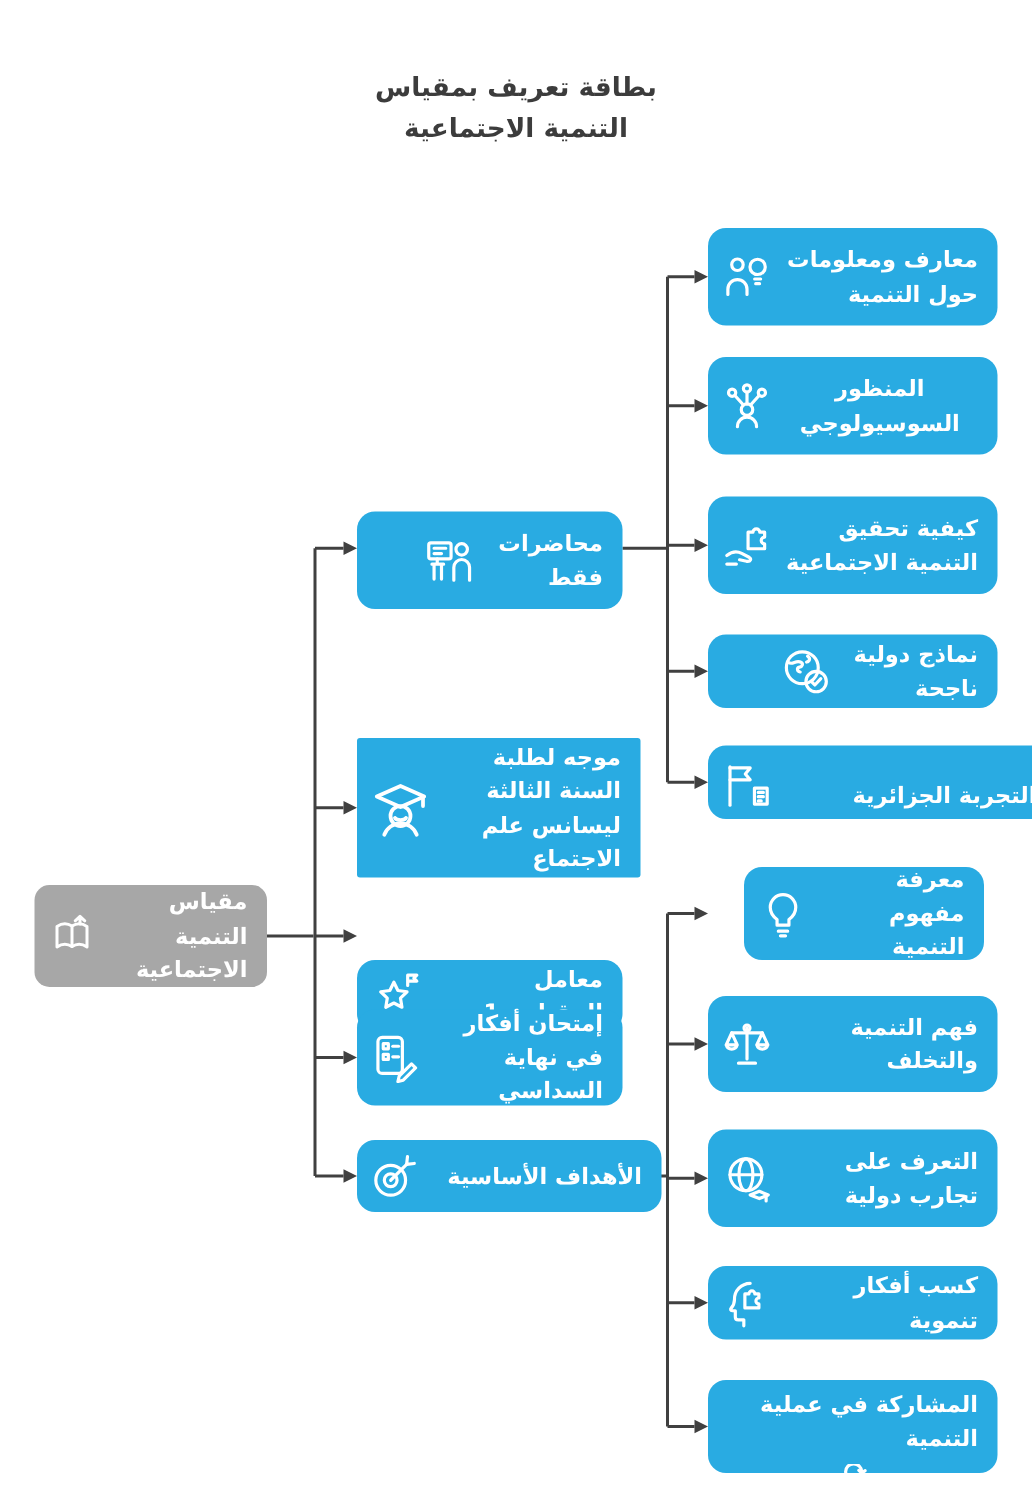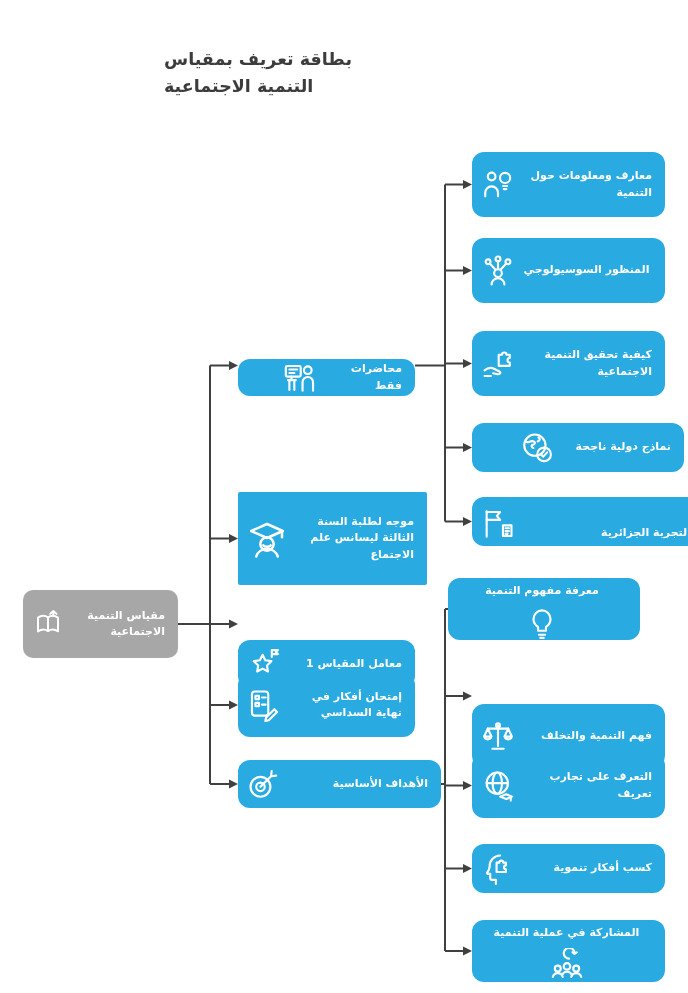--- a/index.html
+++ b/index.html
@@ -1,54 +1,54 @@
 <!DOCTYPE html>
 <html lang="ar" style="--node-blue: #29ABE2; --node-gray: #A7A7A7; --connector: #404040; --title-text: #3C3C3C; --node-text: #FFFFFF;"><head>
 <meta charset="utf-8">
 <style>
   * { margin:0; padding:0; box-sizing:border-box; }
   html,body { background:#ffffff; }
   body { font-family:"DejaVu Sans", sans-serif; }
   .stage { position:relative; width:688px; height:993px; background:#fff; overflow:hidden; }
 
-  .title { position:absolute; left:164px; top:46px; width:360px; text-align:left;
+  .title { position:absolute; left:164px; top:46px; width:360px; text-align:center;
            direction:rtl; font-weight:bold; font-size:17.5px; line-height:1.55;
            color:var(--title-text,#3C3C3C); }
 
   #connectors { position:absolute; left:0; top:0; z-index:0; }
   #connectors path { stroke:var(--connector,#404040); stroke-width:2; fill:none; }
   #connectors polygon { fill:var(--connector,#404040); }
 
   .node { position:absolute; z-index:1; display:flex; align-items:center;
           justify-content:space-between; gap:6px; direction:rtl;
           background:var(--node-blue,#29ABE2); color:var(--node-text,#fff);
           border-radius:12px; padding:5px 13px 5px 9px;
-          font-weight:bold; font-size:11px; line-height:1.5; text-align:right; }
+          font-weight:bold; font-size:15px; line-height:1.5; text-align:right; }
   .node .lbl { flex:1 1 auto; }
   .node .ic { flex:0 0 auto; display:flex; align-items:center; }
   .node .ic svg { width:34px; height:34px; display:block;
                   stroke:#fff; fill:none; stroke-width:1.5;
                   stroke-linecap:round; stroke-linejoin:round; }
   .gray { background:var(--node-gray,#A7A7A7); border-radius:10px; }
 
   .n-root{ left:23px;  top:590px; width:155px; height:68px; }
   .n-root .ic svg{ width:32px; height:32px; }
-  .n-m1 { left:238px; top:359px; width:177px; height:37px;padding-left:45px; }
+  .n-m1 { left:238px; top:341px; width:177px; height:65px;padding-left:45px; }
   .n-m2 { left:238px; top:492px; width:189px; height:93px; border-radius:2px; }
   .n-m2 .ic svg{ width:40px; height:40px; }
   .n-m3 { left:238px; top:600px; width:177px; height:48px;margin-top:40px; }
   .n-m4 { left:238px; top:673px; width:177px; height:64px; }
   .n-m5 { left:238px; top:760px; width:203px; height:48px; }
   .n-r1 { left:472px; top:152px; width:193px; height:65px; }
   .n-r2 { left:472px; top:238px; width:193px; height:65px;text-align:center; }
   .n-r3 { left:472px; top:331px; width:193px; height:65px; }
-  .n-r4 { left:472px; top:423px; width:212px; height:49px;padding-left:48px; }
+  .n-r4 { left:472px; top:423px; width:193px; height:49px;padding-left:48px; }
   .n-r5 { left:472px; top:497px; width:232px; height:49px;align-items:flex-end; }
-  .n-r6 { left:448px; top:578px; width:192px; height:62px;flex-direction:column; }
-  .n-r7 { left:472px; top:664px; width:193px; height:64px;margin-top:40px; }
+  .n-r6 { left:496px; top:578px; width:160px; height:62px; }
+  .n-r7 { left:472px; top:664px; width:193px; height:64px; }
   .n-r8 { left:472px; top:753px; width:193px; height:65px; }
   .n-r9 { left:472px; top:844px; width:193px; height:49px; }
   .n-r10{ left:472px; top:920px; width:193px; height:62px;flex-direction:column; }
 </style>
 </head>
 <body>
 
 <div class="stage">
 
   <div class="title">
@@ -250,21 +250,21 @@
           <path d="M12 4.5v14.5M8 21h8"></path>
           <circle cx="12" cy="4.5" r="1.4"></circle>
           <path d="M4.8 6.8h14.4"></path>
           <path d="M4.8 6.8L2.2 12.4M4.8 6.8l2.6 5.6M2.2 12.4a2.7 2.7 0 0 0 5.2 0z"></path>
           <path d="M19.2 6.8l-2.6 5.6M19.2 6.8l2.6 5.6M16.6 12.4a2.7 2.7 0 0 0 5.2 0z"></path>
         </svg>
     </span>
   </div>
 
   <div class="node n-r8">
-    <div class="lbl">التعرف على تجارب تعريف</div>
+    <div class="lbl">التعرف على تجارب دولية</div>
     <span class="ic">
       <svg viewBox="0 0 24 24">
           <circle cx="11.5" cy="10" r="7.5"></circle>
           <ellipse cx="11.5" cy="10" rx="3.3" ry="7.5"></ellipse>
           <path d="M4 10h15"></path>
           <path d="M13.5 19.5l4.3-1.7 4.2 1.7-4.2 1.7z"></path>
           <path d="M21 20v2.3"></path>
         </svg>
     </span>
   </div>

